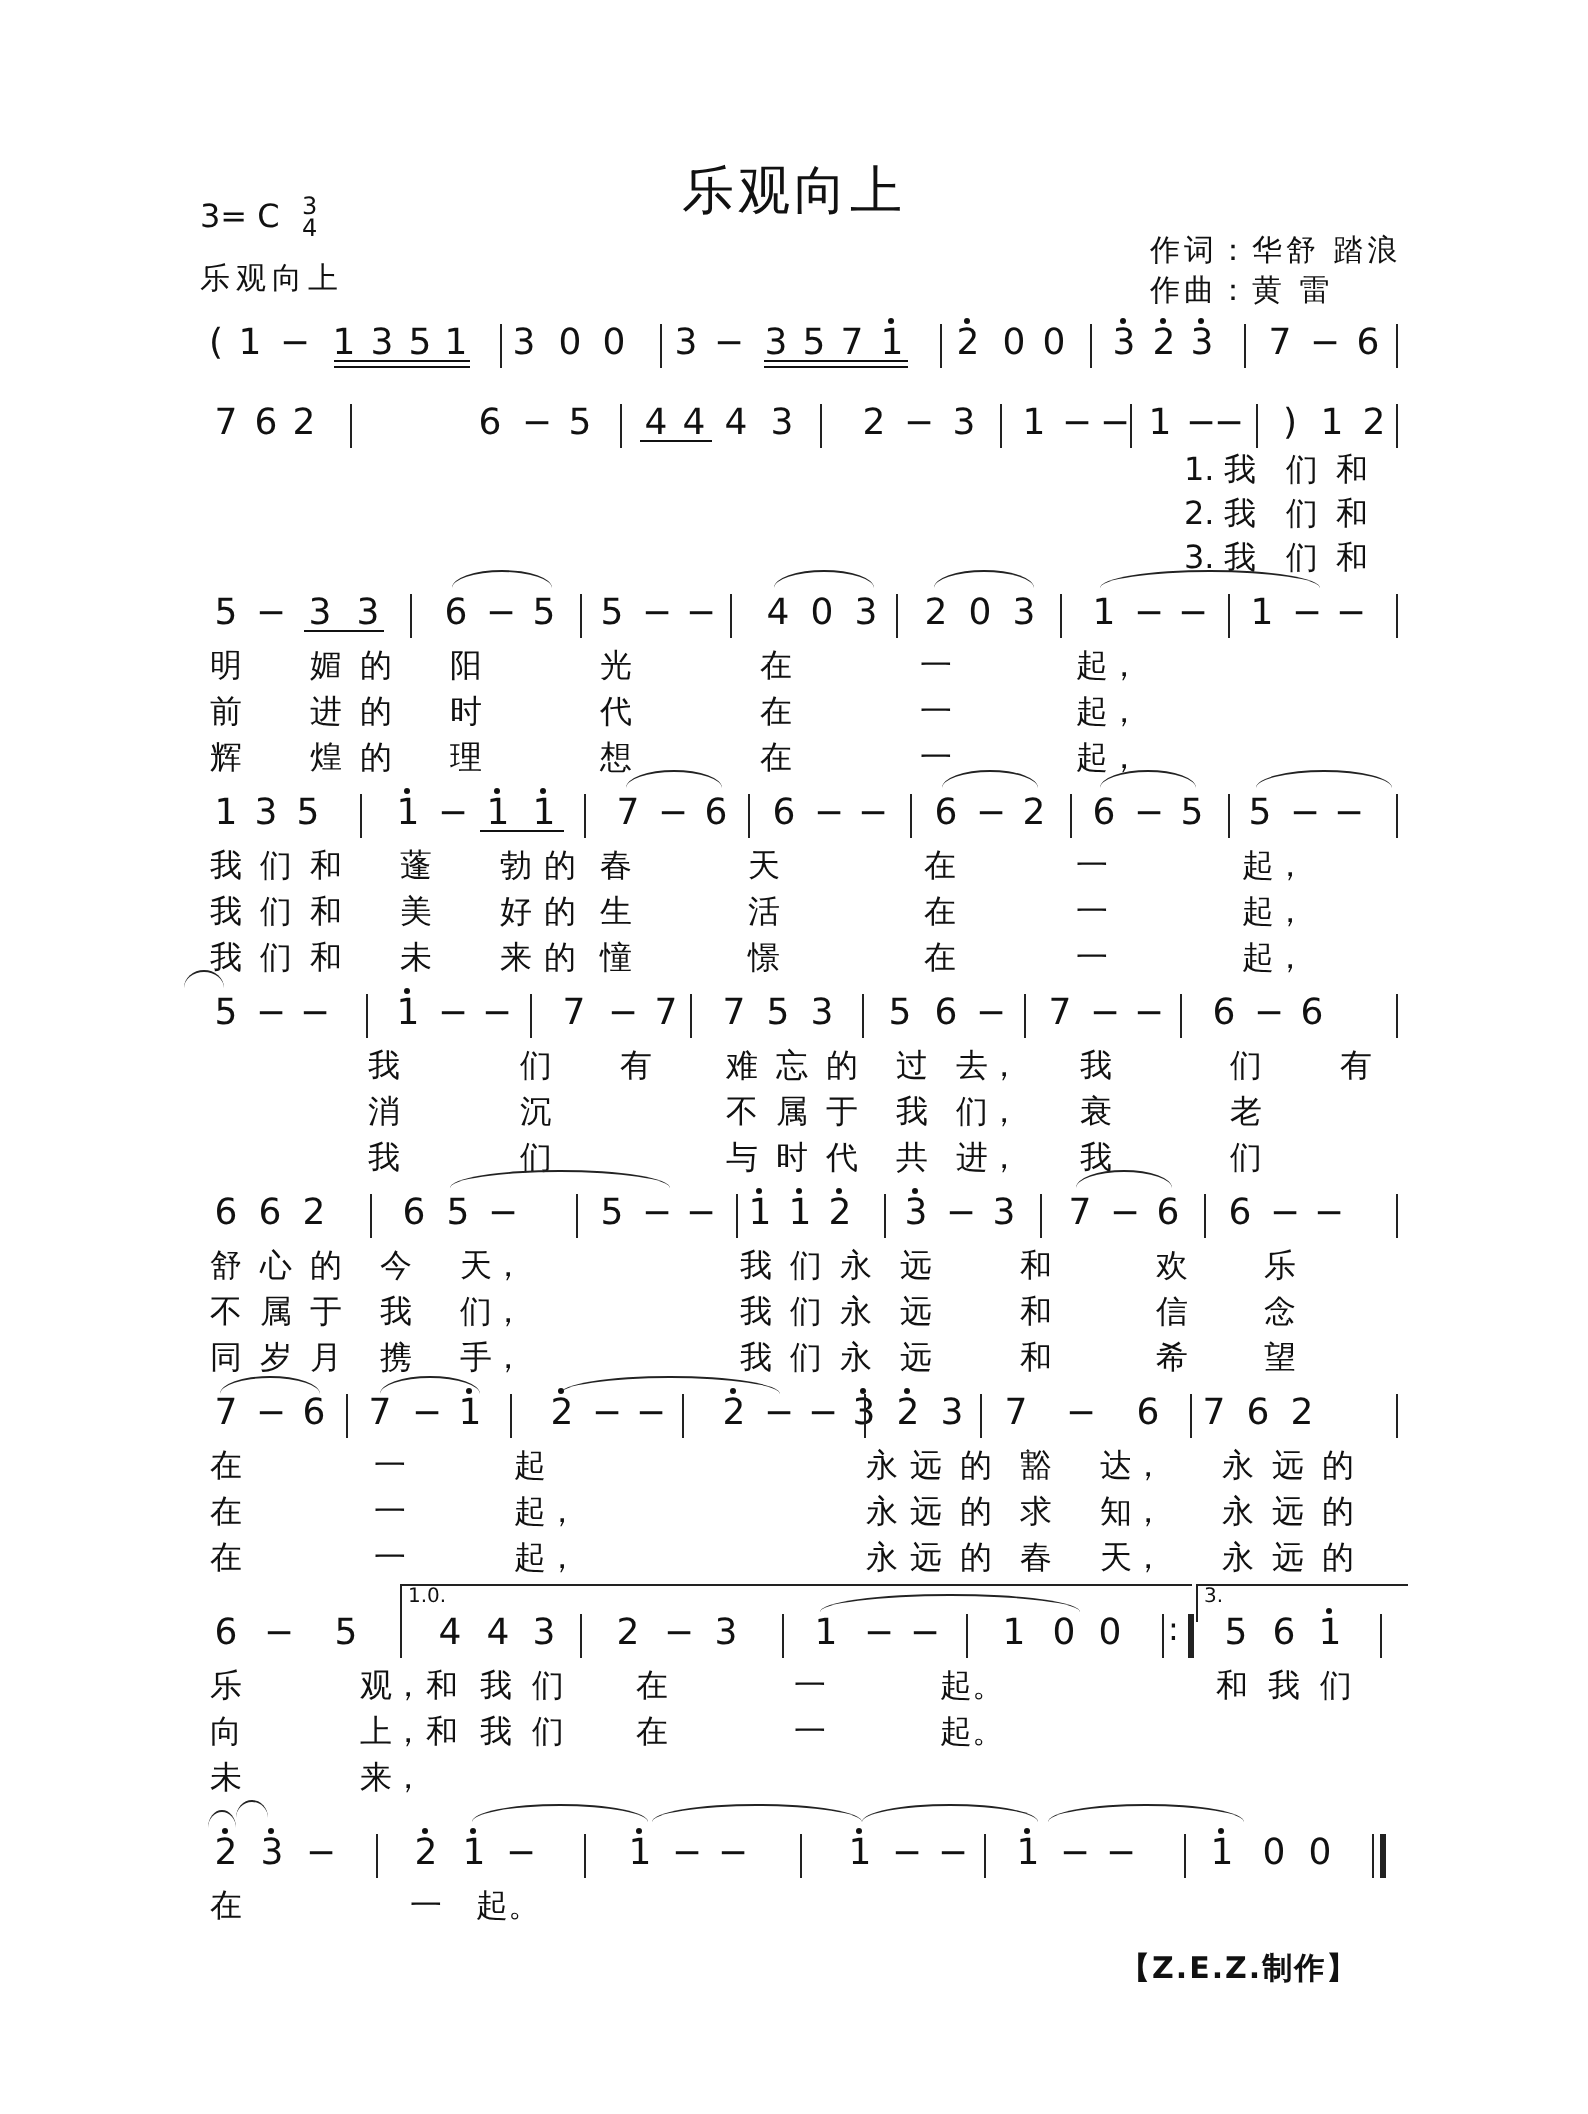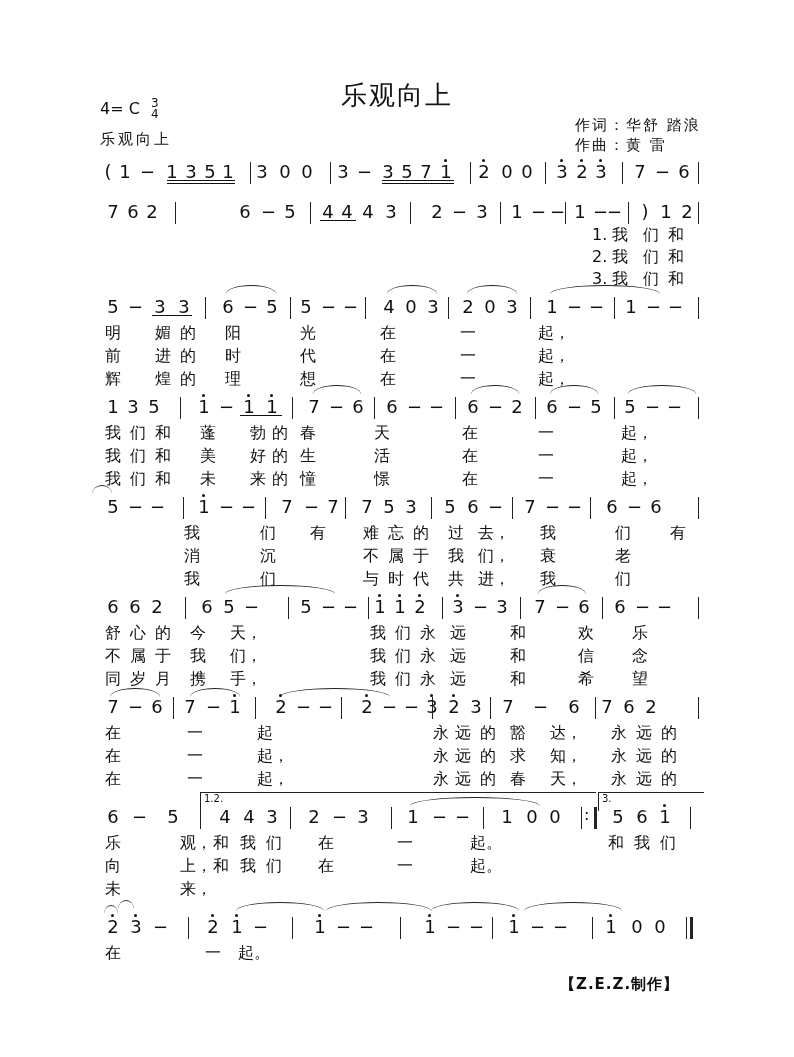--- a/index.html
+++ b/index.html
@@ -19,21 +19,21 @@
   .ul { position:absolute; height:1px; background:#111; }
   .slur { position:absolute; border-top:1.3px solid #222; border-radius:50% 50% 0 0 / 100% 100% 0 0; height:8px; }
   .volta { position:absolute; border-left:1px solid #222; border-top:1px solid #222; height:18px; font-size:10px; padding-left:3px; line-height:12px; }
   .sig { left:560px; top:975px; font-size:15px; font-weight:bold; letter-spacing:1px; }
 </style>
 </head>
 <body>
 
 <div class="abs title">乐观向上</div>
 <div class="abs key">
-  <span>4= C</span>
+  <span>3= C</span>
   <span class="ts">
     <span>3</span><br>
     <span>4</span>
   </span>
 </div>
 <div class="abs mood">乐观向上</div>
 <div class="abs credit" style="top:116px">作词：华舒 踏浪</div>
 <div class="abs credit" style="top:136px">作曲：黄   雷</div>
 
 <div id="score">
@@ -447,21 +447,21 @@
     <div class="note" style="left: 658px; top: 805px;">1<span class="dot up"></span></div>
     <div class="bar" style="left: 200px; top: 807px;"></div>
     <div class="bar" style="left: 290px; top: 807px;"></div>
     <div class="bar" style="left: 391px; top: 807px;"></div>
     <div class="bar" style="left: 483px; top: 807px;"></div>
     <div class="bar" style="left: 581px; top: 807px;"></div>
     <div class="bar" style="left: 690px; top: 807px;"></div>
     <div class="bar" style="left: 594px; top: 807px; width: 3px;"></div>
     <div class="lyric" style="left: 584px; top: 805px; font-size: 16px;">:</div>
     <div class="slur" style="left: 410px; width: 130px; top: 797px;"></div>
-    <div class="volta" style="left: 200px; top: 792px; width: 392px;">1.2.</div>
+    <div class="volta" style="left: 200px; top: 792px; width: 392px;">1.0.</div>
     <div class="volta" style="left: 598px; top: 792px; width: 102px;">3.</div>
     <div class="lyric" style="left: 105px; top: 833px;">乐</div>
     <div class="lyric" style="left: 180px; top: 833px;">观，</div>
     <div class="lyric" style="left: 213px; top: 833px;">和</div>
     <div class="lyric" style="left: 240px; top: 833px;">我</div>
     <div class="lyric" style="left: 266px; top: 833px;">们</div>
     <div class="lyric" style="left: 318px; top: 833px;">在</div>
     <div class="lyric" style="left: 397px; top: 833px;">一</div>
     <div class="lyric" style="left: 470px; top: 833px;">起。</div>
     <div class="lyric" style="left: 608px; top: 833px;">和</div>

